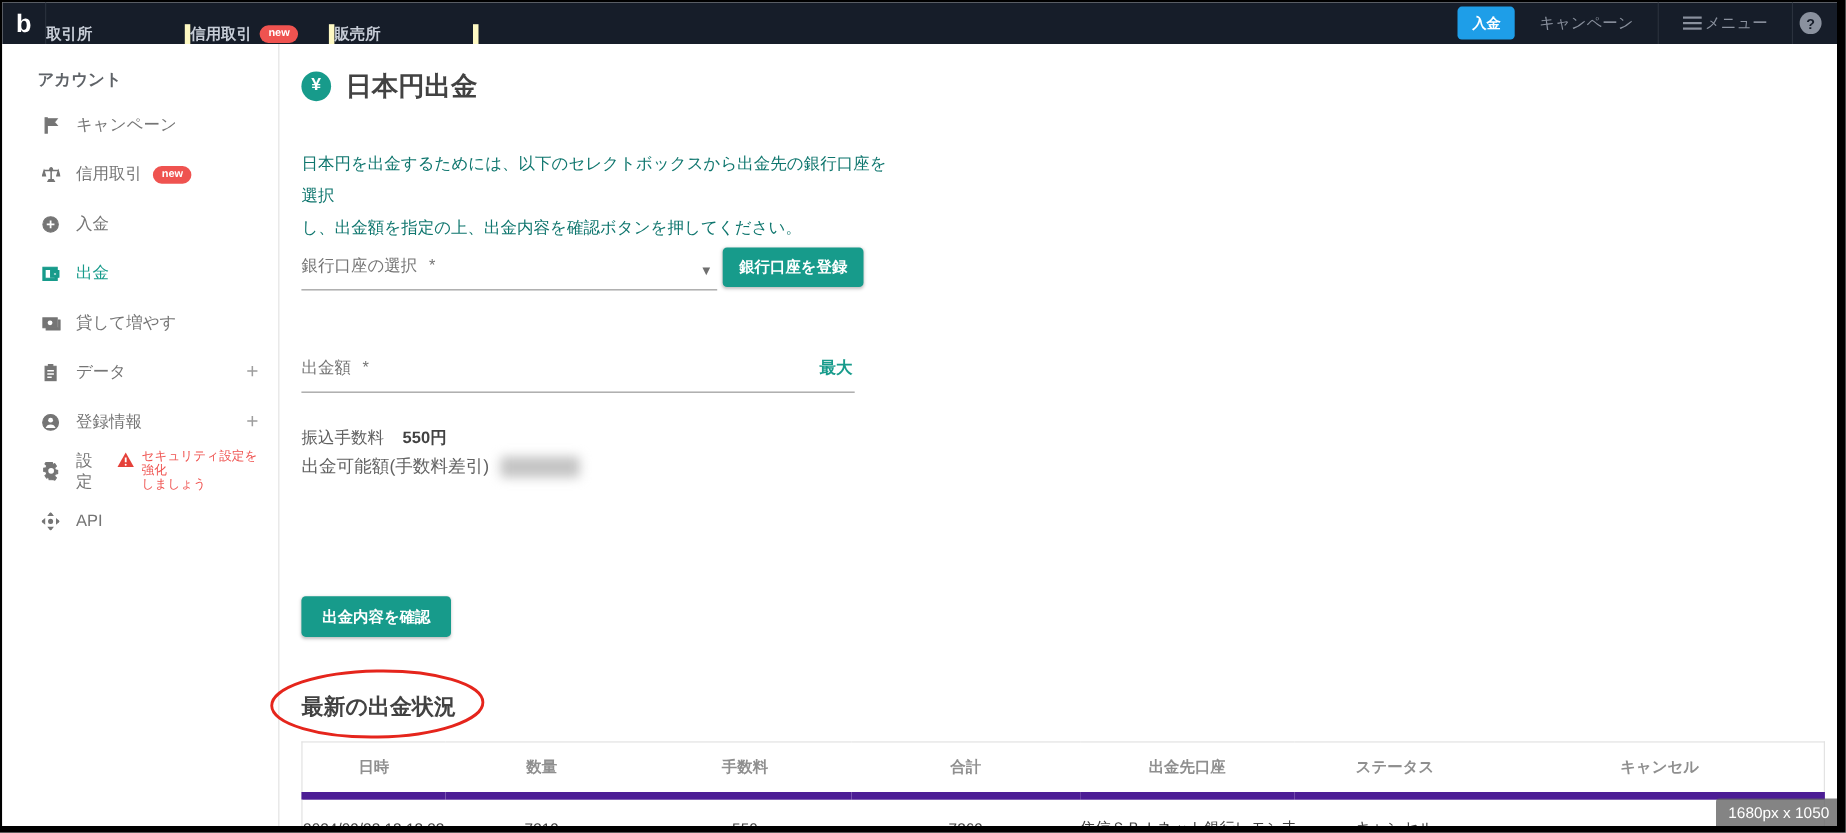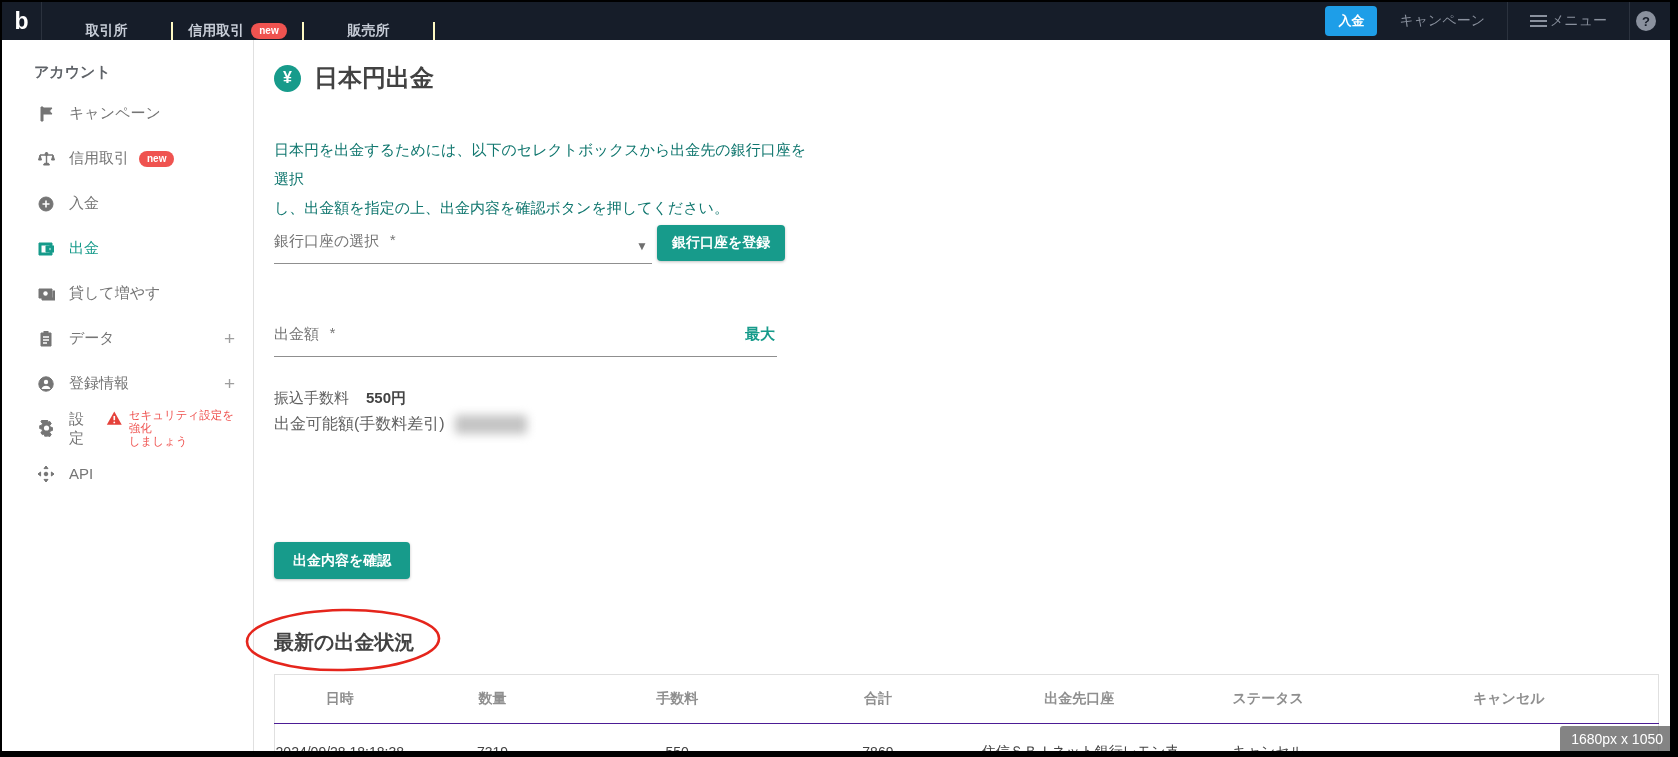--- a/index.html
+++ b/index.html
@@ -8,22 +8,22 @@
   #app{
     position:relative; width:1678px; height:757px; background:#fff;
     border:2px solid #000; border-right-width:8px; border-bottom-width:6px;
     overflow:hidden;
   }
   
   .navbar{ position:absolute; left:0; top:0; width:100%; height:38px;
     background:#161d29; display:flex; align-items:stretch; }
   .nav-logo{ width:40px; display:flex; align-items:center; justify-content:center;
     border-right:1px solid #2b323e; color:#fff; font-weight:bold; font-size:23px; }
-  .nav-tab{ width:131px; display:flex; align-items:center; justify-content:center;
-    gap:7px; border-right:2px solid #fef9c3; color:#c7cdd7; font-size:14px;
+  .nav-tab{ width:131px; display:flex; align-items:center; 
+    gap:7px; border-right:5px solid #fef9c3; color:#c7cdd7; font-size:14px;
     font-weight:bold; cursor:pointer;margin-top:20px; }
   .badge-new{ background:#ef5350; color:#fff; font-size:10px; font-weight:bold;
     padding:2px 8px; border-radius:9px; line-height:12px; }
   .nav-right{ margin-left:auto; display:flex; align-items:center; height:100%; }
   .btn-deposit{ background:#1e9ee8; color:#fff; font-size:13px; font-weight:bold;
     border:none; border-radius:4px; padding:6px 13px; cursor:pointer; }
   .nav-link{ color:#8a919e; font-size:14px; padding:0 22px; cursor:pointer;
     display:flex; align-items:center; height:100%; }
   .nav-sep{ width:1px; height:100%; background:#2b323e; }
   .menu-item{ display:flex; align-items:center; gap:3px; }
@@ -75,21 +75,21 @@
     filter:blur(5px); border-radius:2px; }
   .notes{ position:absolute; left:19px; top:413px; color:#ef5f55; font-size:13px;
     line-height:21px; }
   .btn-confirm{ position:absolute; left:19px; top:502px; height:37px; padding:0 19px; }
   .history-heading{ position:absolute; left:19px; top:589px; font-size:20px;
     font-weight:bold; color:#424242; }
   .annotation{ position:absolute; left:-12px; top:566px; width:200px; height:68px;
     pointer-events:none; }
   .tbl{ position:absolute; left:19px; top:634px; width:1385px; border:1px solid #e0e0e0;
     border-collapse:collapse; table-layout:fixed; }
-  .tbl th{ height:49px; border-bottom:1px solid #4c1d95; color:#8f8f8f;
+  .tbl th{ height:49px; border-bottom:7px solid #4c1d95; color:#8f8f8f;
     font-size:14px; font-weight:bold; text-align:center; }
   .tbl td{ height:56px; color:#424242; font-size:14px; text-align:center;
     white-space:nowrap; overflow:hidden; }
   .res-badge{ position:absolute; right:-4px; bottom:-3px; background:rgba(97,97,97,.78);
     color:#fff; font-size:14px; padding:5px 11px 7px; border-radius:3px; }
   .ic-gray{ fill:#757575; stroke:#757575; }
   .ic-teal{ fill:#179b8b; stroke:#179b8b; }
 </style>
 </head>
 <body>

